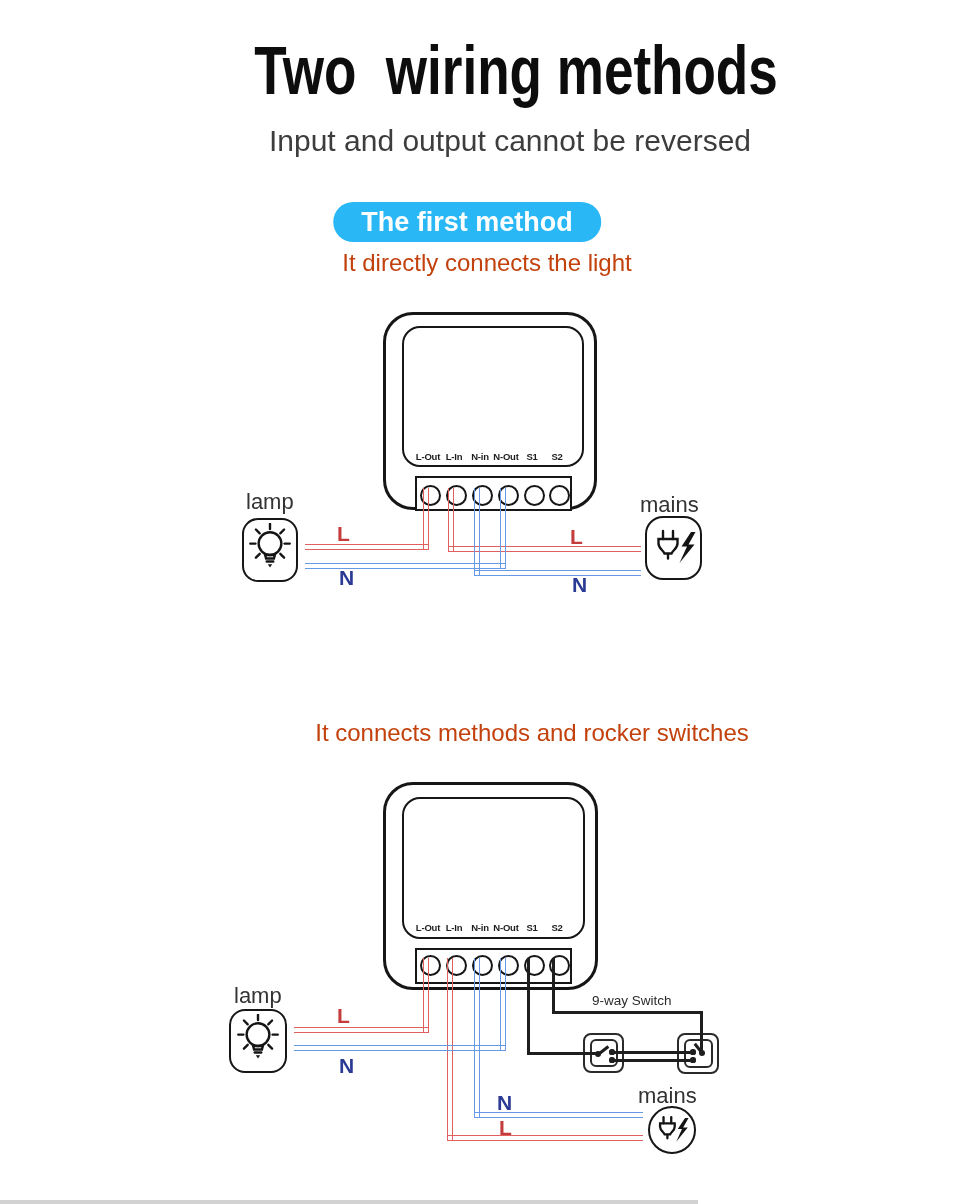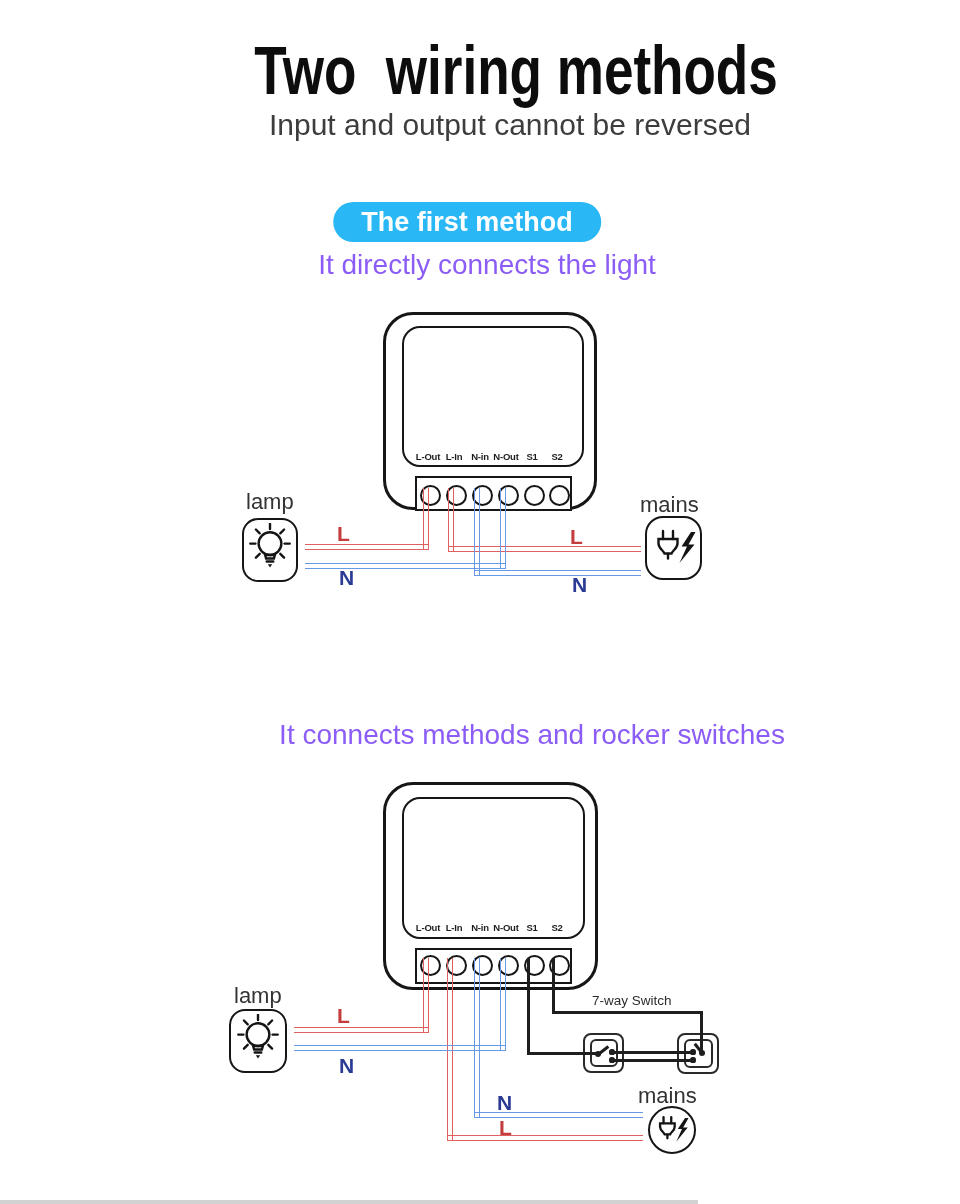--- a/index.html
+++ b/index.html
@@ -1,25 +1,25 @@
 <!DOCTYPE html>
 <html><head>
 <meta charset="utf-8">
 <style>
   html,body{margin:0;padding:0;background:#fff;}
   #page{position:relative;width:960px;height:1204px;background:#ffffff;overflow:hidden;
         font-family:"Liberation Sans", sans-serif;}
   
   .title{position:absolute;left:516px;top:36px;transform:translateX(-50%) scaleX(0.78);
          transform-origin:center top;font-size:68px;line-height:1;font-weight:800;color:#0d0d0d;white-space:pre;}
-  .subtitle{position:absolute;left:510px;top:108px;transform:translateX(-50%);
+  .subtitle{position:absolute;left:510px;top:124px;transform:translateX(-50%);
             font-size:30px;color:#3d3d3d;white-space:nowrap;}
   .badge{position:absolute;transform:translateX(-50%);background:#29b7f5;color:#ffffff;
          font-weight:700;font-size:27px;line-height:1.2;padding:4px 28px;border-radius:22px;white-space:nowrap;}
-  .caption{position:absolute;transform:translateX(-50%);font-size:28px;color:#8b5cf6;white-space:nowrap;}
+  .caption{position:absolute;transform:translateX(-50%);font-size:24px;color:#c2410c;white-space:nowrap;}
   
   .device{position:absolute;border:3px solid #161616;border-radius:30px;background:#fff;box-sizing:border-box;}
   .device-inner{position:absolute;border:2.5px solid #161616;border-radius:18px;box-sizing:border-box;}
   .tlabels span{position:absolute;transform:translateX(-50%);font-size:9.5px;font-weight:700;
                 color:#1c1c1c;white-space:nowrap;letter-spacing:-0.2px;}
   .strip{position:absolute;border:2.5px solid #161616;box-sizing:border-box;background:#fff;}
   .tcircle{position:absolute;width:21px;height:21px;border:2.2px solid #161616;border-radius:50%;
            background:#fff;box-sizing:border-box;}
   
   .node-label{position:absolute;font-size:22px;color:#333;white-space:nowrap;}
@@ -158,21 +158,21 @@
           <line x1="12.5" y1="28.5" x2="9" y2="32"></line>
           <line x1="31.5" y1="28.5" x2="35" y2="32"></line>
           <path d="M17.5 29.5 L26.5 29.5 L25.6 32.8 L18.4 32.8 Z"></path>
           <line x1="19" y1="35.5" x2="25" y2="35.5"></line>
         </g>
         <path d="M20 38 L24 38 L22 41 Z" fill="#141414"></path>
       </svg>
     </span>
   </div>
 
-  <div class="node-label" style="left:592px;top:993px;font-size:13.5px;color:#2b2b2b;">7-way Switch</div>
+  <div class="node-label" style="left:592px;top:993px;font-size:13.5px;color:#2b2b2b;">9-way Switch</div>
   <div class="sw-outer" style="left:583px;top:1033px;width:41px;height:40px;"></div>
   <div class="sw-inner" style="left:589.5px;top:1038.5px;width:28px;height:28px;"></div>
   <div class="sw-outer" style="left:677px;top:1033px;width:42px;height:41px;"></div>
   <div class="sw-inner" style="left:683.5px;top:1038.5px;width:29px;height:29px;"></div>
 
   <div class="node-label" style="left:638px;top:1083px;">mains</div>
   <div class="node-box" style="left:648px;top:1106px;width:48px;height:48px;border-radius:50%;border-width:2.4px;">
     <span>
       <svg width="40" height="36" viewBox="0 0 52 44" style="margin:5px 0 0 2px;">
         <g stroke="#141414" stroke-width="3" fill="none" stroke-linecap="round">

